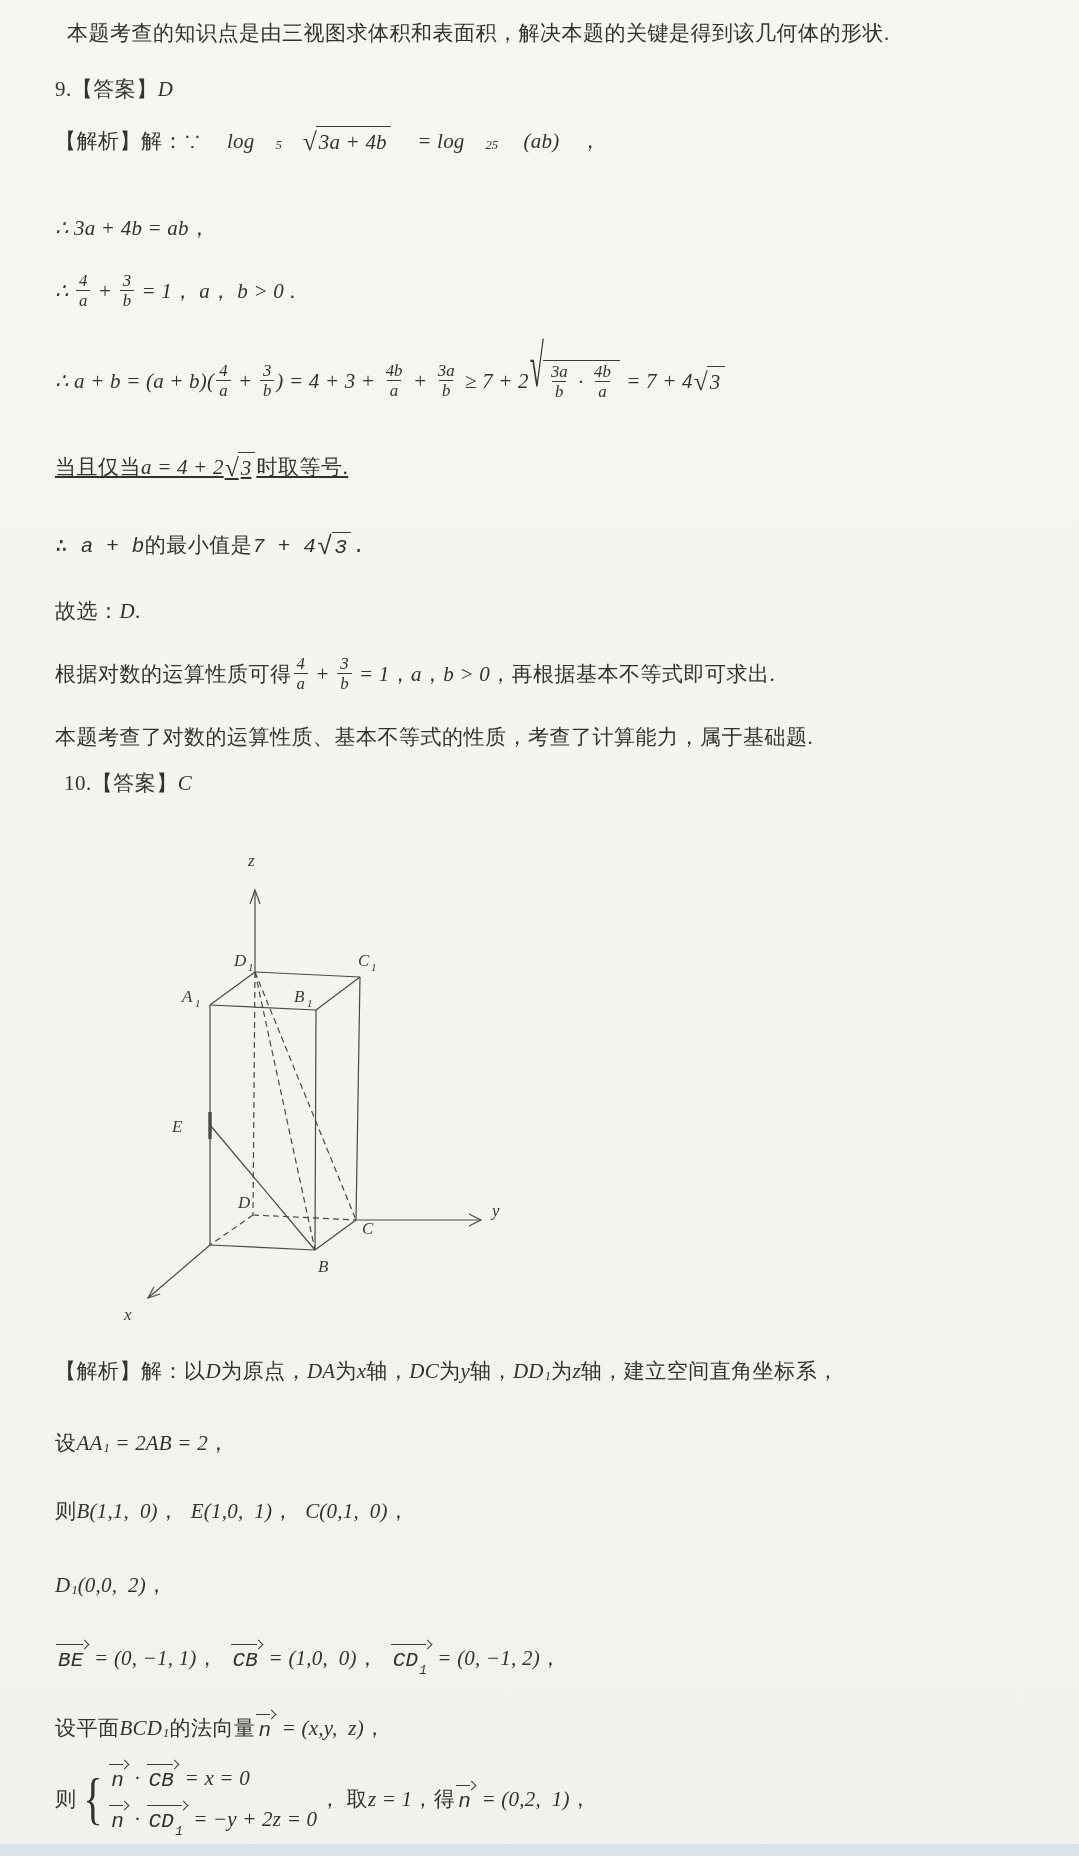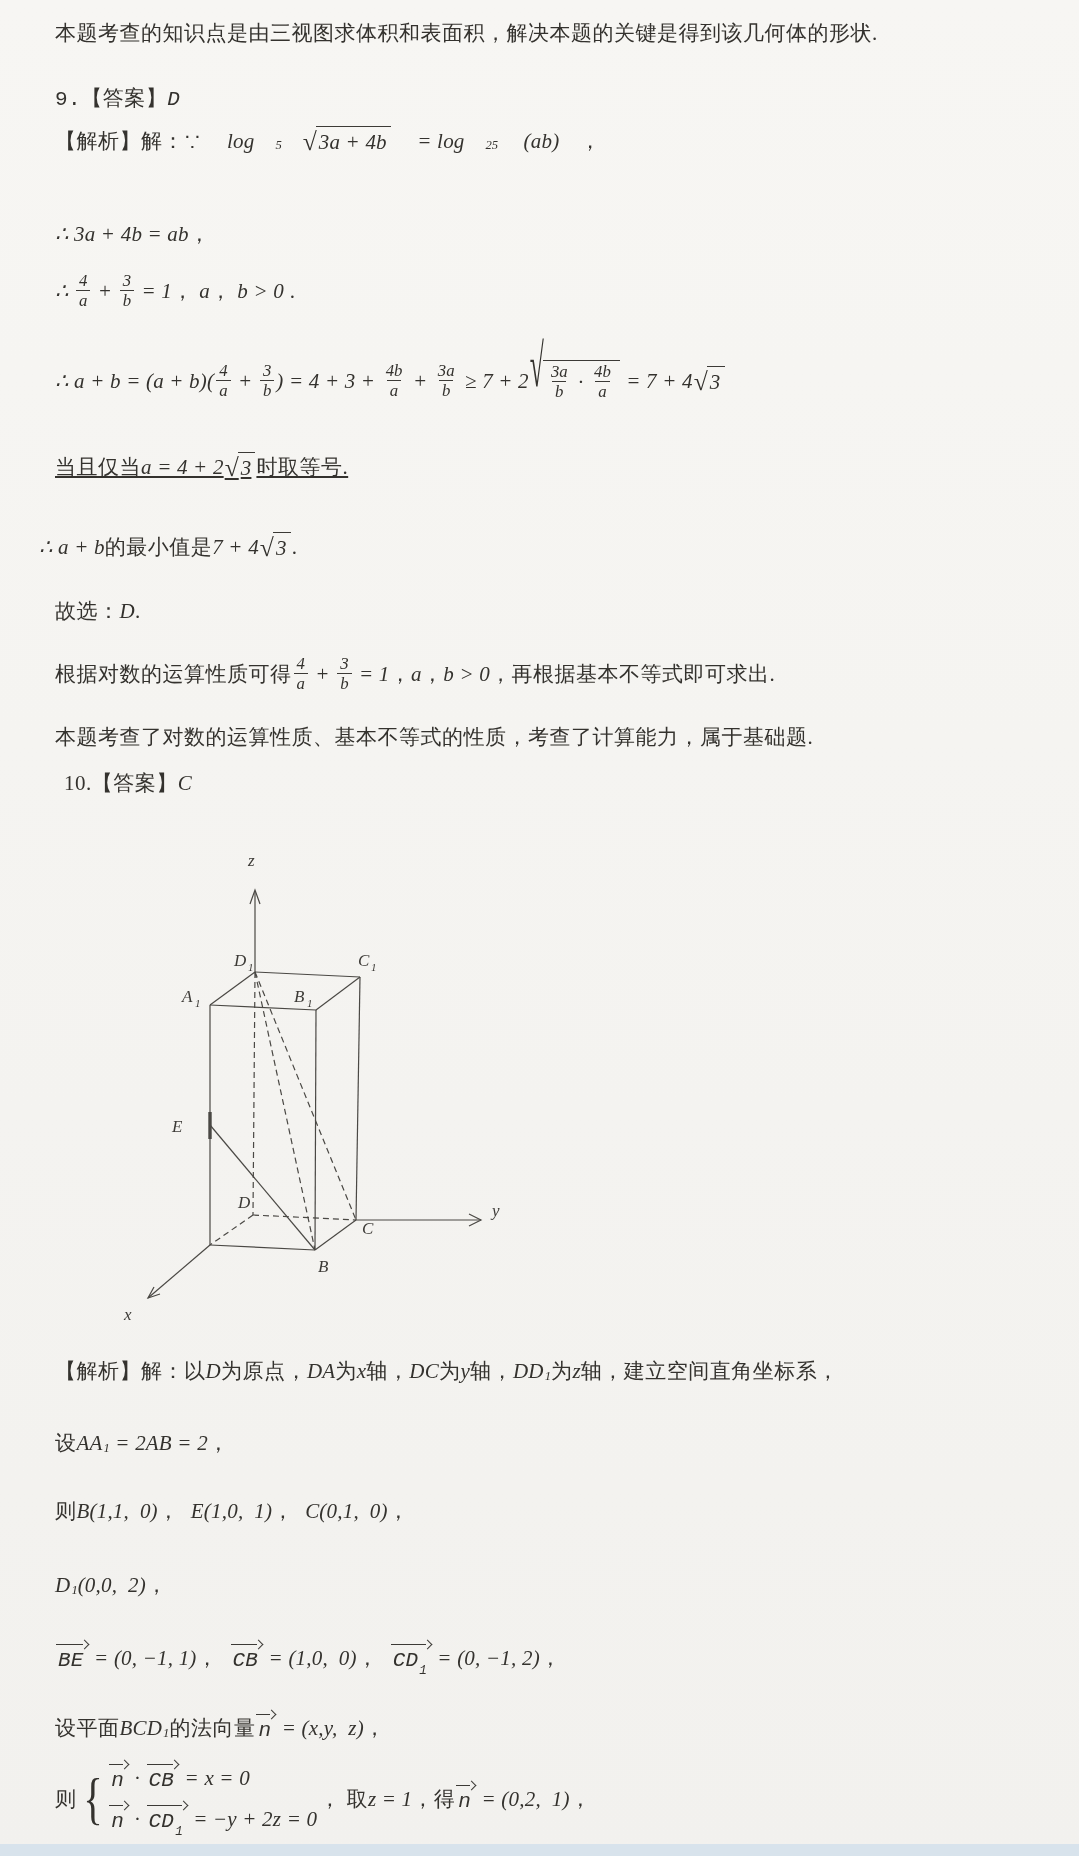--- a/index.html
+++ b/index.html
@@ -37,28 +37,28 @@
   .fig-label{font-family:"Liberation Serif","DejaVu Serif",serif;font-style:italic;font-size:17px;fill:#3d3b37;}
   .fig-sub{font-family:"Liberation Serif","DejaVu Serif",serif;font-style:italic;font-size:11px;fill:#3d3b37;}
   .bottom-strip{position:absolute;left:0;top:1844px;width:1079px;height:12px;}
 </style>
 </head>
 <body style="background: rgb(245, 244, 241);">
 
 <div class="page">
 
   <div>
-      <div class="line" style="top: 20px; left: 55px;"><span class="cn">本题考查的知识点是由三视图求体积和表面积，解决本题的关键是得到该几何体的形状.</span></div>
-      <div class="line" style="top: 87px; left: 55px; font-family: Liberation Mono, monospace;"><span class="cn">9.【答案】</span><span class="m">D</span></div>
+      <div class="line" style="top: 20px; left: 67px;"><span class="cn">本题考查的知识点是由三视图求体积和表面积，解决本题的关键是得到该几何体的形状.</span></div>
+      <div class="line" style="top: 76px; left: 55px;"><span class="cn">9.【答案】</span><span class="m">D</span></div>
       <div class="line" style="top: 126px; left: 55px; gap: 20px;"><span class="cn">【解析】解：∵ </span><span class="m">log</span><span class="msub">5</span><span class="sqrt"><span class="rad">√</span><span class="sqrt-body"><span class="m">3a + 4b</span></span></span><span class="m"> = log</span><span class="msub">25</span><span class="m"> (ab)</span><span class="cn">，</span></div>
-      <div class="line" style="top: 221px; left: 55px;"><span class="m">∴ 3a + 4b = ab</span><span class="cn">，</span></div>
+      <div class="line" style="top: 215px; left: 55px;"><span class="m">∴ 3a + 4b = ab</span><span class="cn">，</span></div>
       <div class="line" style="top: 272px; left: 55px;"><span class="m">∴ </span><span class="frac"><span class="num">4</span><span class="den">a</span></span><span class="m"> + </span><span class="frac"><span class="num">3</span><span class="den">b</span></span><span class="m"> = 1</span><span class="cn">， </span><span class="m">a</span><span class="cn">， </span><span class="m">b &gt; 0</span><span class="cn"> .</span></div>
       <div class="line" style="top: 360px; left: 55px;"><span class="m">∴ a + b = (a + b)(</span><span class="frac"><span class="num">4</span><span class="den">a</span></span><span class="m"> + </span><span class="frac"><span class="num">3</span><span class="den">b</span></span><span class="m">) = 4 + 3 + </span><span class="frac"><span class="num">4b</span><span class="den">a</span></span><span class="m"> + </span><span class="frac"><span class="num">3a</span><span class="den">b</span></span><span class="m"> ≥ 7 + 2</span><span class="sqrt sqrt-tall"><span class="rad">√</span><span class="sqrt-body"><span class="frac"><span class="num">3a</span><span class="den">b</span></span><span class="m"> · </span><span class="frac"><span class="num">4b</span><span class="den">a</span></span></span></span><span class="m"> = 7 + 4</span><span class="sqrt"><span class="rad">√</span><span class="sqrt-body"><span class="m">3</span></span></span></div>
       <div class="line" style="top: 452px; left: 55px; text-decoration: underline;"><span class="cn">当且仅当</span><span class="m">a = 4 + 2</span><span class="sqrt"><span class="rad">√</span><span class="sqrt-body"><span class="m">3</span></span></span><span class="cn">时取等号.</span></div>
-      <div class="line" style="top: 532px; left: 39px;"><span class="m">∴ a + b</span><span class="cn">的最小值是</span><span class="m">7 + 4</span><span class="sqrt"><span class="rad">√</span><span class="sqrt-body"><span class="m">3</span></span></span><span class="cn">.</span></div>
+      <div class="line" style="top: 532px; left: 55px; font-family: Liberation Mono, monospace;"><span class="m">∴ a + b</span><span class="cn">的最小值是</span><span class="m">7 + 4</span><span class="sqrt"><span class="rad">√</span><span class="sqrt-body"><span class="m">3</span></span></span><span class="cn">.</span></div>
       <div class="line" style="top: 598px; left: 55px;"><span class="cn">故选：</span><span class="m">D</span><span class="cn">.</span></div>
       <div class="line" style="top: 655px; left: 55px;"><span class="cn">根据对数的运算性质可得</span><span class="frac"><span class="num">4</span><span class="den">a</span></span><span class="m"> + </span><span class="frac"><span class="num">3</span><span class="den">b</span></span><span class="m"> = 1</span><span class="cn">，</span><span class="m">a</span><span class="cn">，</span><span class="m">b &gt; 0</span><span class="cn">，再根据基本不等式即可求出.</span></div>
       <div class="line" style="top: 724px; left: 55px;"><span class="cn">本题考查了对数的运算性质、基本不等式的性质，考查了计算能力，属于基础题.</span></div>
       <div class="line" style="top: 770px; left: 64px; align-items: flex-end;"><span class="cn">10.【答案】</span><span class="m">C</span></div>
       <div class="line" style="top: 1358px; left: 55px;"><span class="cn">【解析】解：以</span><span class="m">D</span><span class="cn">为原点，</span><span class="m">DA</span><span class="cn">为</span><span class="m">x</span><span class="cn">轴，</span><span class="m">DC</span><span class="cn">为</span><span class="m">y</span><span class="cn">轴，</span><span class="m">DD</span><span class="msub">1</span><span class="cn">为</span><span class="m">z</span><span class="cn">轴，建立空间直角坐标系，</span></div>
       <div class="line" style="top: 1430px; left: 55px;"><span class="cn">设</span><span class="m">AA</span><span class="msub">1</span><span class="m"> = 2AB = 2</span><span class="cn">，</span></div>
       <div class="line" style="top: 1498px; left: 55px;"><span class="cn">则</span><span class="m">B(1,1,  0)</span><span class="cn">，  </span><span class="m">E(1,0,  1)</span><span class="cn">，  </span><span class="m">C(0,1,  0)</span><span class="cn">，</span></div>
       <div class="line" style="top: 1572px; left: 55px;"><span class="m">D</span><span class="msub">1</span><span class="m">(0,0,  2)</span><span class="cn">，</span></div>
       <div class="line" style="top: 1642px; left: 55px;"><span class="vec"><span class="m">BE</span></span><span class="m"> = (0, −1, 1)</span><span class="cn">，  </span><span class="vec"><span class="m">CB</span></span><span class="m"> = (1,0,  0)</span><span class="cn">，  </span><span class="vec"><span class="m">CD</span><span class="msub">1</span></span><span class="m"> = (0, −1, 2)</span><span class="cn">，</span></div>
       <div class="line" style="top: 1712px; left: 55px; text-align: right;"><span class="cn">设平面</span><span class="m">BCD</span><span class="msub">1</span><span class="cn">的法向量</span><span class="vec"><span class="m">n</span></span><span class="m"> = (x,y,  z)</span><span class="cn">，</span></div>

